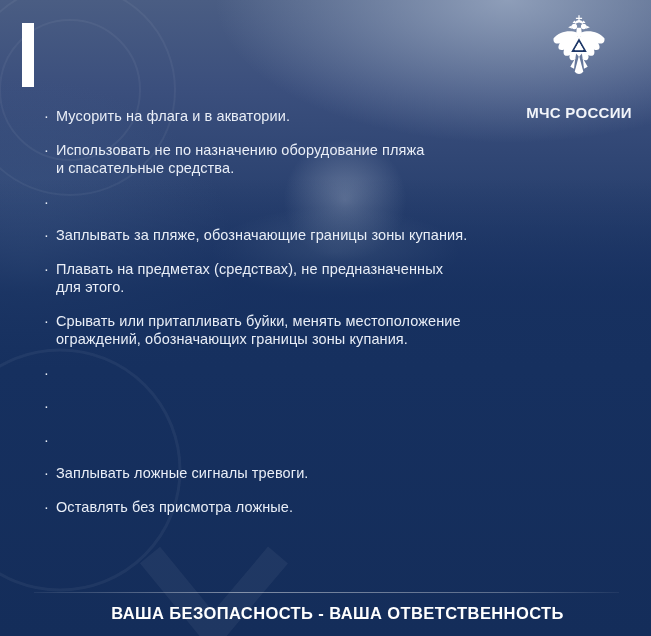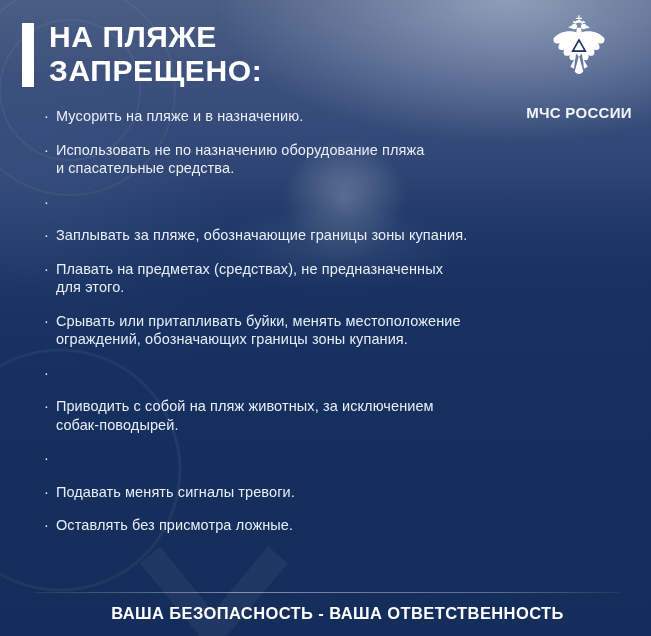--- a/index.html
+++ b/index.html
@@ -87,21 +87,20 @@
     <g fill="none" stroke="#ffffff" stroke-opacity="0.05">
       <circle cx="70" cy="90" r="70" stroke-width="2"></circle>
       <circle cx="70" cy="90" r="105" stroke-width="2"></circle>
       <path d="M150 555 L213 632 L278 555" stroke-width="26"></path>
       <circle cx="60" cy="470" r="120" stroke-width="3"></circle>
     </g>
   </svg>
 
   <div class="header">
     <div class="accent-bar"></div>
-    <h1 class="title"><span>НА ПЛЯЖЕ</span><br><span>ЗАПРЕЩЕНО:</span></h1>
   </div>
 
   <div class="brand">
     <svg class="brand-emblem" viewBox="0 0 100 130">
       <g fill="#ffffff" stroke="none">
 
         <path d="M49 1 h2 v4 h4 v2 h-4 v4 h-2 v-4 h-4 v-2 h4 z"></path>
         <path d="M43 12 q7 -7 14 0 l-1 3 q-6 -5 -12 0 z"></path>
 
         <circle cx="42.5" cy="19" r="4.4"></circle>
@@ -139,21 +138,21 @@
 
       <path d="M50 41 L60 58.5 L40 58.5 Z" fill="none" stroke="#1d3767" stroke-width="3"></path>
       <path d="M50 45.5 L56.5 56.5 L43.5 56.5 Z" fill="none" stroke="#ffffff" stroke-width="1.6"></path>
     </svg>
     <div class="brand-name">МЧС РОССИИ</div>
   </div>
 
   <ul class="rules">
     <li class="rule">
         <span class="bullet">·</span>
-        <span class="rule-text">Мусорить на пляже и в назначению.</span>
+        <span class="rule-text">Мусорить на флага и в акватории.</span>
       </li>
     <li class="rule">
         <span class="bullet">·</span>
         <span class="rule-text">Использовать не по назначению оборудование пляжа
 и спасательные средства.</span>
       </li>
     <li class="rule">
         <span class="bullet">·</span>
       </li>
     <li class="rule">
@@ -168,29 +167,27 @@
     <li class="rule">
         <span class="bullet">·</span>
         <span class="rule-text">Срывать или притапливать буйки, менять местоположение
 ограждений, обозначающих границы зоны купания.</span>
       </li>
     <li class="rule">
         <span class="bullet">·</span>
       </li>
     <li class="rule">
         <span class="bullet">·</span>
-        <span class="rule-text">Приводить с собой на пляж животных, за исключением
-собак-поводырей.</span>
       </li>
     <li class="rule">
         <span class="bullet">·</span>
       </li>
     <li class="rule">
         <span class="bullet">·</span>
-        <span class="rule-text">Подавать менять сигналы тревоги.</span>
+        <span class="rule-text">Заплывать ложные сигналы тревоги.</span>
       </li>
     <li class="rule">
         <span class="bullet">·</span>
         <span class="rule-text">Оставлять без присмотра ложные.</span>
       </li>
   </ul>
 
   <div class="footer-divider"></div>
   <div class="footer-text">ВАША БЕЗОПАСНОСТЬ - ВАША ОТВЕТСТВЕННОСТЬ</div>
 

